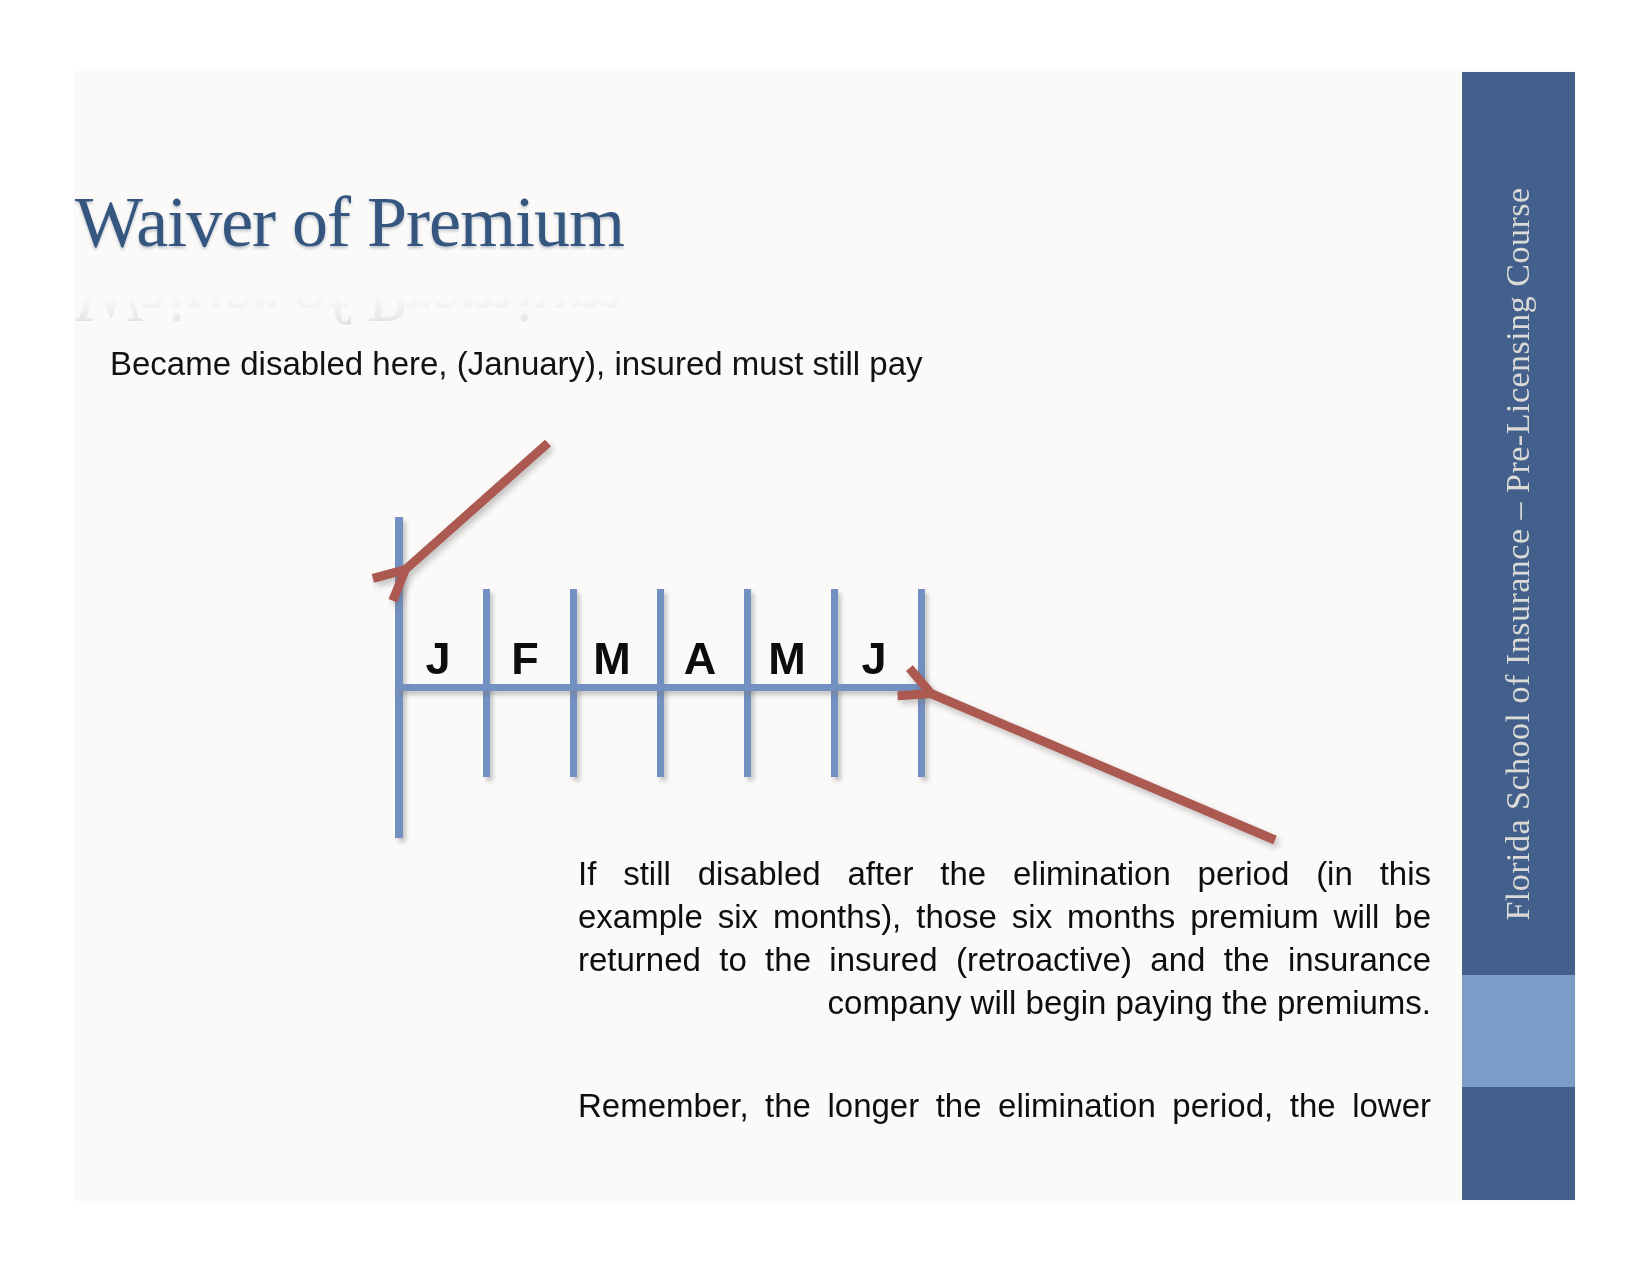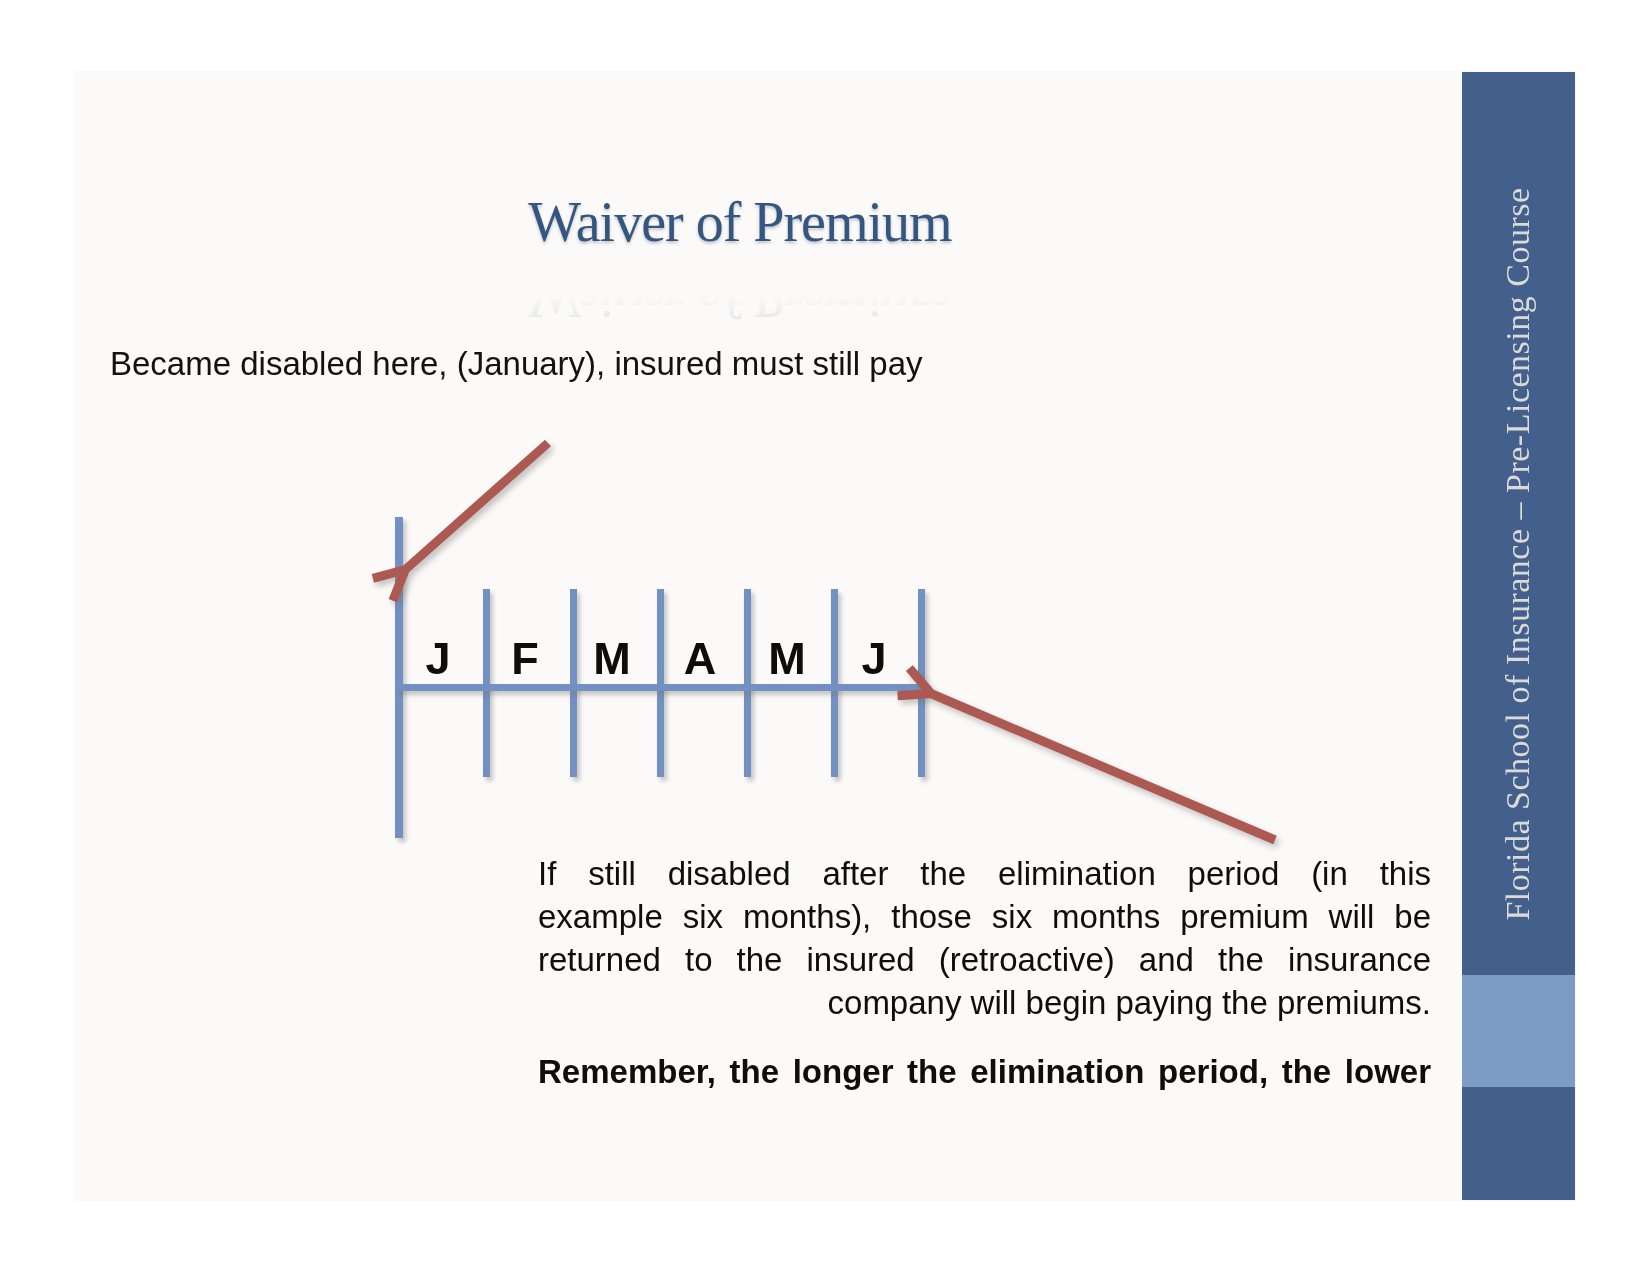--- a/index.html
+++ b/index.html
@@ -1,39 +1,39 @@
 <!DOCTYPE html>
 <html><head>
 <meta charset="utf-8">
 <style>
   html,body{margin:0;padding:0;background:#ffffff;width:1650px;height:1275px;overflow:hidden;
             font-family:"Liberation Sans",sans-serif;}
   .page{position:relative;width:1650px;height:1275px;background:#ffffff;}
   .slide{position:absolute;left:75px;top:72px;width:1500px;height:1128px;background:#fbfaf8;
          box-shadow:0 0 0 1px rgba(0,0,0,0.025);}
   .title{position:absolute;left:0;top:100px;width:1330px;height:100px;line-height:100px;
-         text-align:center;font-family:"Liberation Serif","DejaVu Serif",serif;
-         font-size:56px;letter-spacing:-1px;color:#35567f;
+         text-align:left;font-family:"Liberation Serif","DejaVu Serif",serif;
+         font-size:72px;letter-spacing:-1px;color:#35567f;
          text-shadow:0 2px 3px rgba(40,60,95,0.30);
          -webkit-box-reflect:below -24px linear-gradient(to bottom, rgba(0,0,0,0.32), rgba(0,0,0,0.10) 30%, transparent 52%);}
   .annotation{position:absolute;left:35px;top:270px;width:860px;font-size:33px;line-height:43px;
               color:#121212;}
   
   .tl-line{position:absolute;background:#7290c1;box-shadow:3px 4px 4px rgba(120,120,120,0.40);}
   .tl-tall{left:320px;top:445px;width:8px;height:321px;}
   .tl-h{left:320px;top:612px;width:531px;height:7px;}
   .tl-tick{top:517px;width:7px;height:188px;}
   .tl-month{position:absolute;top:563px;width:60px;height:48px;line-height:48px;text-align:center;
             font-size:45px;font-weight:700;color:#0d0d0d;}
   .arrows{position:absolute;left:0;top:0;width:1500px;height:1128px;
           filter:drop-shadow(3px 4px 3px rgba(110,110,110,0.40));pointer-events:none;}
   .para{position:absolute;left:463px;width:893px;font-size:33px;line-height:43px;color:#0e0e0e;}
   .para-1{top:780px;}
-  .para-2{top:978px;font-weight:bold;}
-  .jline{text-align:justify;text-align-last:justify;}
+  .para-2{top:1012px;}
+  .jline{text-align:justify;text-align-last:justify;margin-left:40px;}
   .lline{text-align:right;}
   
   .sidebar{position:absolute;left:1387px;top:0;width:113px;height:1128px;background:#42608b;}
   .sidebar-light{position:absolute;left:1387px;top:903px;width:113px;height:112px;background:#7d9bc7;}
   .sidebar-text{position:absolute;left:1033px;top:462px;width:820px;height:40px;line-height:40px;
                 transform:rotate(-90deg);text-align:center;white-space:nowrap;
                 font-family:"Liberation Serif","DejaVu Serif",serif;font-size:34px;
                 color:#dbdad6;letter-spacing:0.5px;}
 </style>
 </head>

